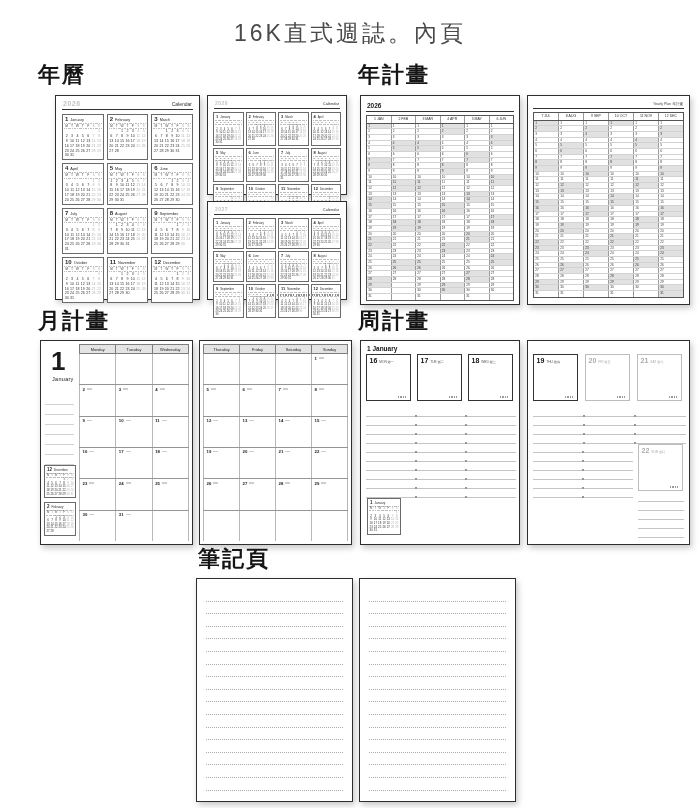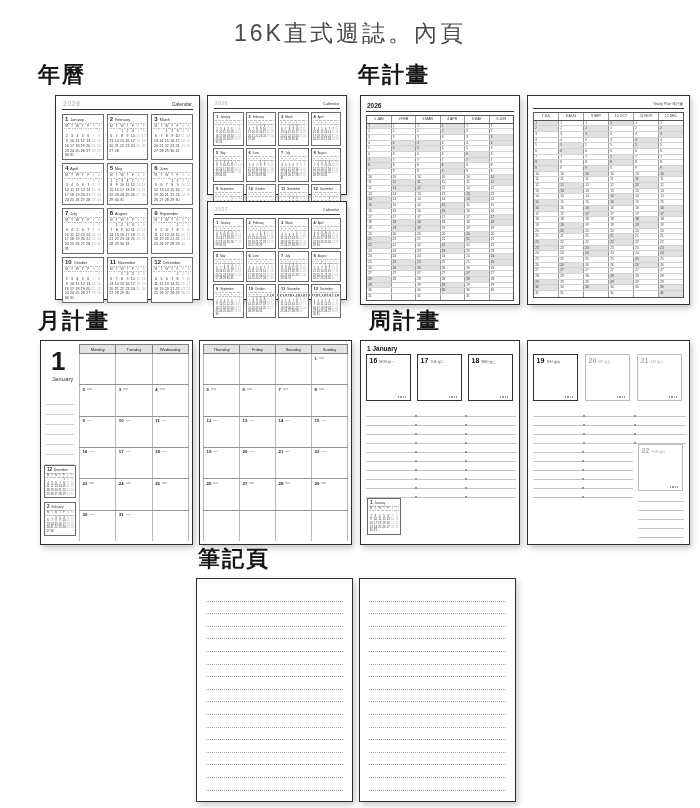--- a/index.html
+++ b/index.html
@@ -2730,21 +2730,21 @@
       </div>
       <div class="mp-row">
         <span></span>
         <span></span>
         <span></span>
         <span></span>
       </div>
     </div>
 </div>
 
-<div class="sec-label" style="left:369px;top:306px">周計畫</div>
+<div class="sec-label" style="left:358px;top:306px">周計畫</div>
 
 <div class="page" id="wp-left">
   <div class="wp-title">1 January</div>
   <div id="wp-mini">
       <div class="mini S">
         <div class="mh">
           <b>1</b>
           <span>January</span>
         </div>
         <div class="mg">

